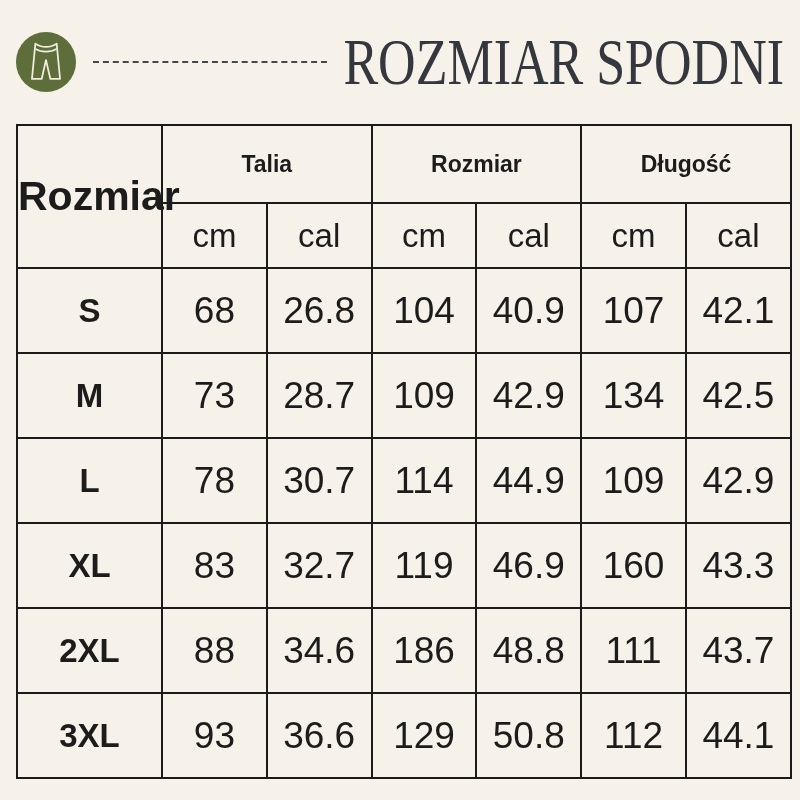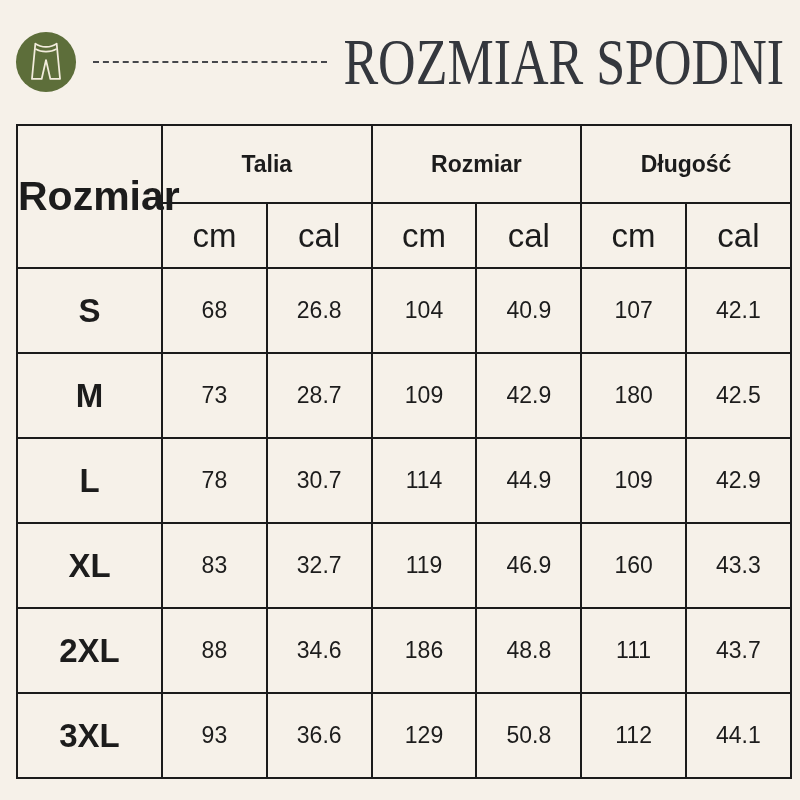--- a/index.html
+++ b/index.html
@@ -50,21 +50,21 @@
   .size-table th, .size-table td {
     border: 2px solid #1b1b1b;
     text-align: center;
     vertical-align: middle;
     padding: 0;
   }
   .corner-h { font-size: 41px; font-weight: bold; }
   .group-h  { font-size: 23px; font-weight: bold; height: 78px; }
   .unit-h   { font-size: 33px; font-weight: normal; height: 65px; }
   .size-c   { font-size: 33px; font-weight: bold; }
-  .val-c    { font-size: 23px; font-weight: normal; }
+  .val-c    { font-size: 37px; font-weight: normal; }
   tbody tr  { height: 85px; }
 </style>
 </head>
 <body>
 
 <div class="header">
   <div class="icon-circle">
     <svg viewBox="0 0 64 64" xmlns="http://www.w3.org/2000/svg" aria-hidden="true">
       <circle cx="32" cy="32" r="31" fill="#5d6e3a"></circle>
       <path d="M21,13 C27,17.5 37,17.5 43,13 L46.5,49.5 L36.5,49.5 L32,30 L27.5,49.5 L17.5,49.5 Z" fill="none" stroke="#f2ecdc" stroke-width="1.8" stroke-linejoin="round"></path>
@@ -110,21 +110,21 @@
       <td class="val-c">40.9</td>
       <td class="val-c">107</td>
       <td class="val-c">42.1</td>
     </tr>
     <tr>
       <td class="size-c">M</td>
       <td class="val-c">73</td>
       <td class="val-c">28.7</td>
       <td class="val-c">109</td>
       <td class="val-c">42.9</td>
-      <td class="val-c">180</td>
+      <td class="val-c">134</td>
       <td class="val-c">42.5</td>
     </tr>
     <tr>
       <td class="size-c">L</td>
       <td class="val-c">78</td>
       <td class="val-c">30.7</td>
       <td class="val-c">114</td>
       <td class="val-c">44.9</td>
       <td class="val-c">109</td>
       <td class="val-c">42.9</td>

